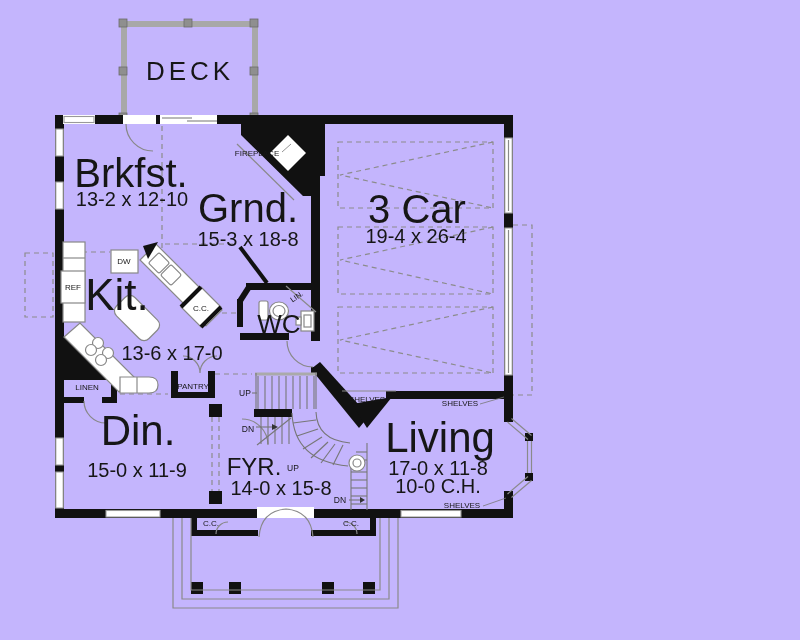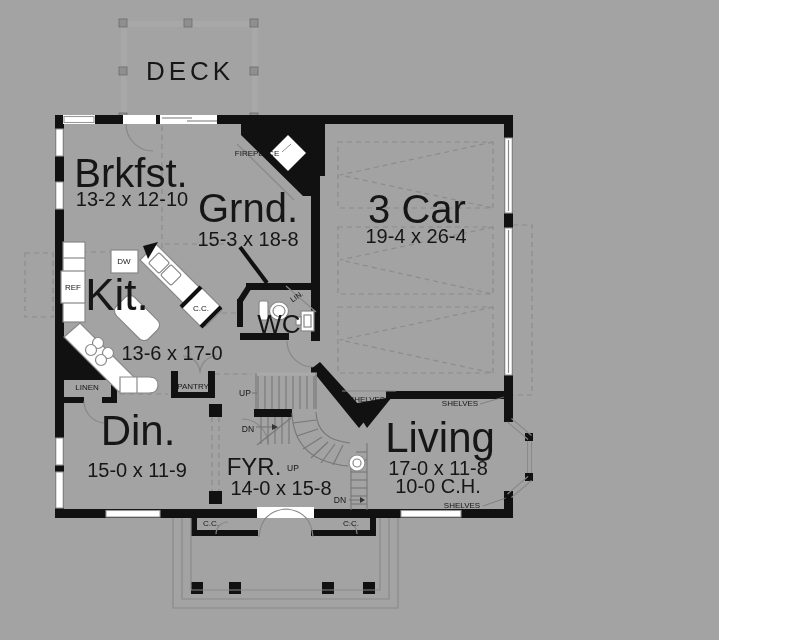--- a/index.html
+++ b/index.html
@@ -1,16 +1,16 @@
 <!DOCTYPE html>
 <html><head>
 <meta charset="utf-8">
 <style>
   html,body{margin:0;padding:0;background:#ffffff;}
-  .canvas{position:relative;width:719px;height:640px;background:#a3a3a3;overflow:hidden;
+  .canvas{position:relative;width:800px;height:640px;background:#c4b5fd;overflow:hidden;
           font-family:"Liberation Sans",sans-serif;}
   svg{position:absolute;left:0;top:0;}
   text{fill:#161616;font-family:"Liberation Sans",sans-serif;}
   .wall{fill:#111111;stroke:none;}
   .gap{fill:#ffffff;stroke:none;}
   .win{fill:#ffffff;stroke:#999999;stroke-width:1.1;}
   .thin{stroke:#8a8a8a;stroke-width:1.2;fill:none;}
   .fix{fill:#ffffff;stroke:#888888;stroke-width:1.2;}
   .dash{stroke:#8c8c8c;stroke-width:1.2;fill:none;stroke-dasharray:5 4;}
   .stair{stroke:#777777;stroke-width:1.1;fill:none;}

